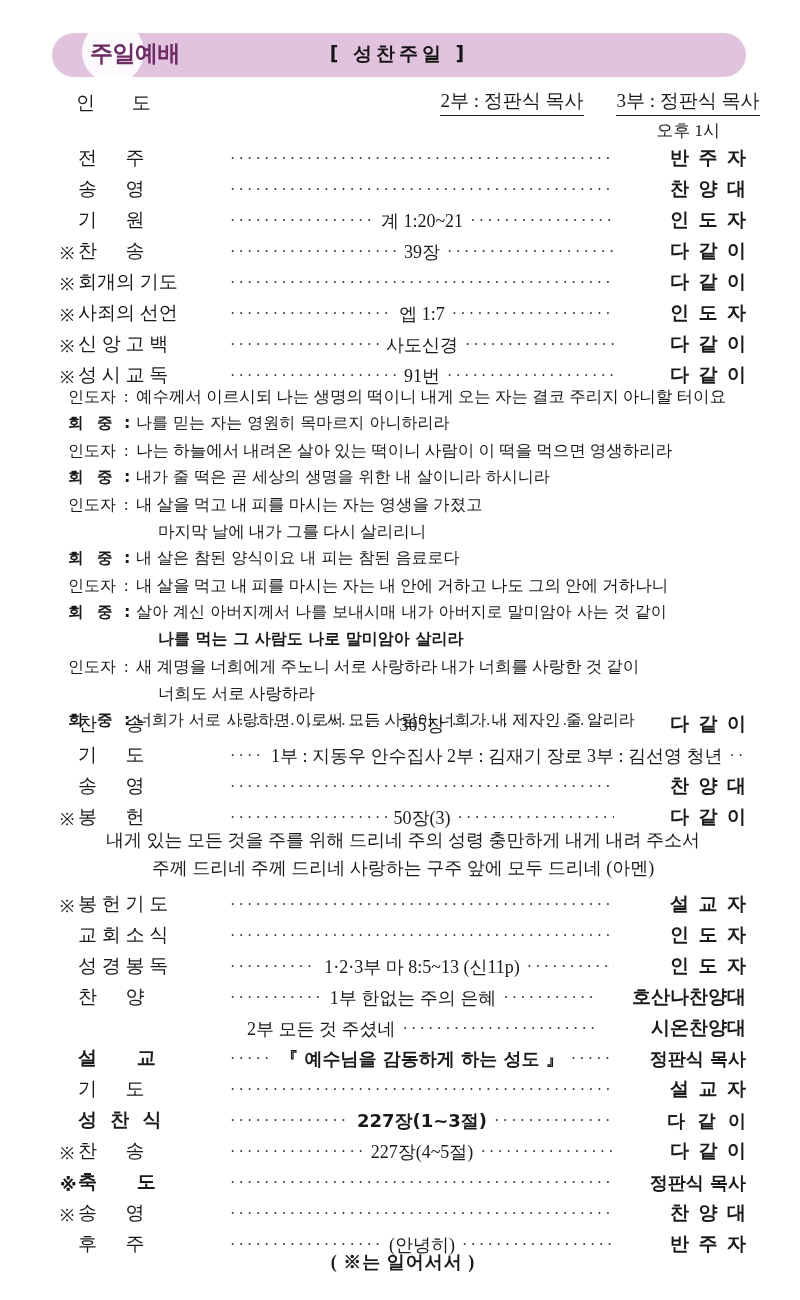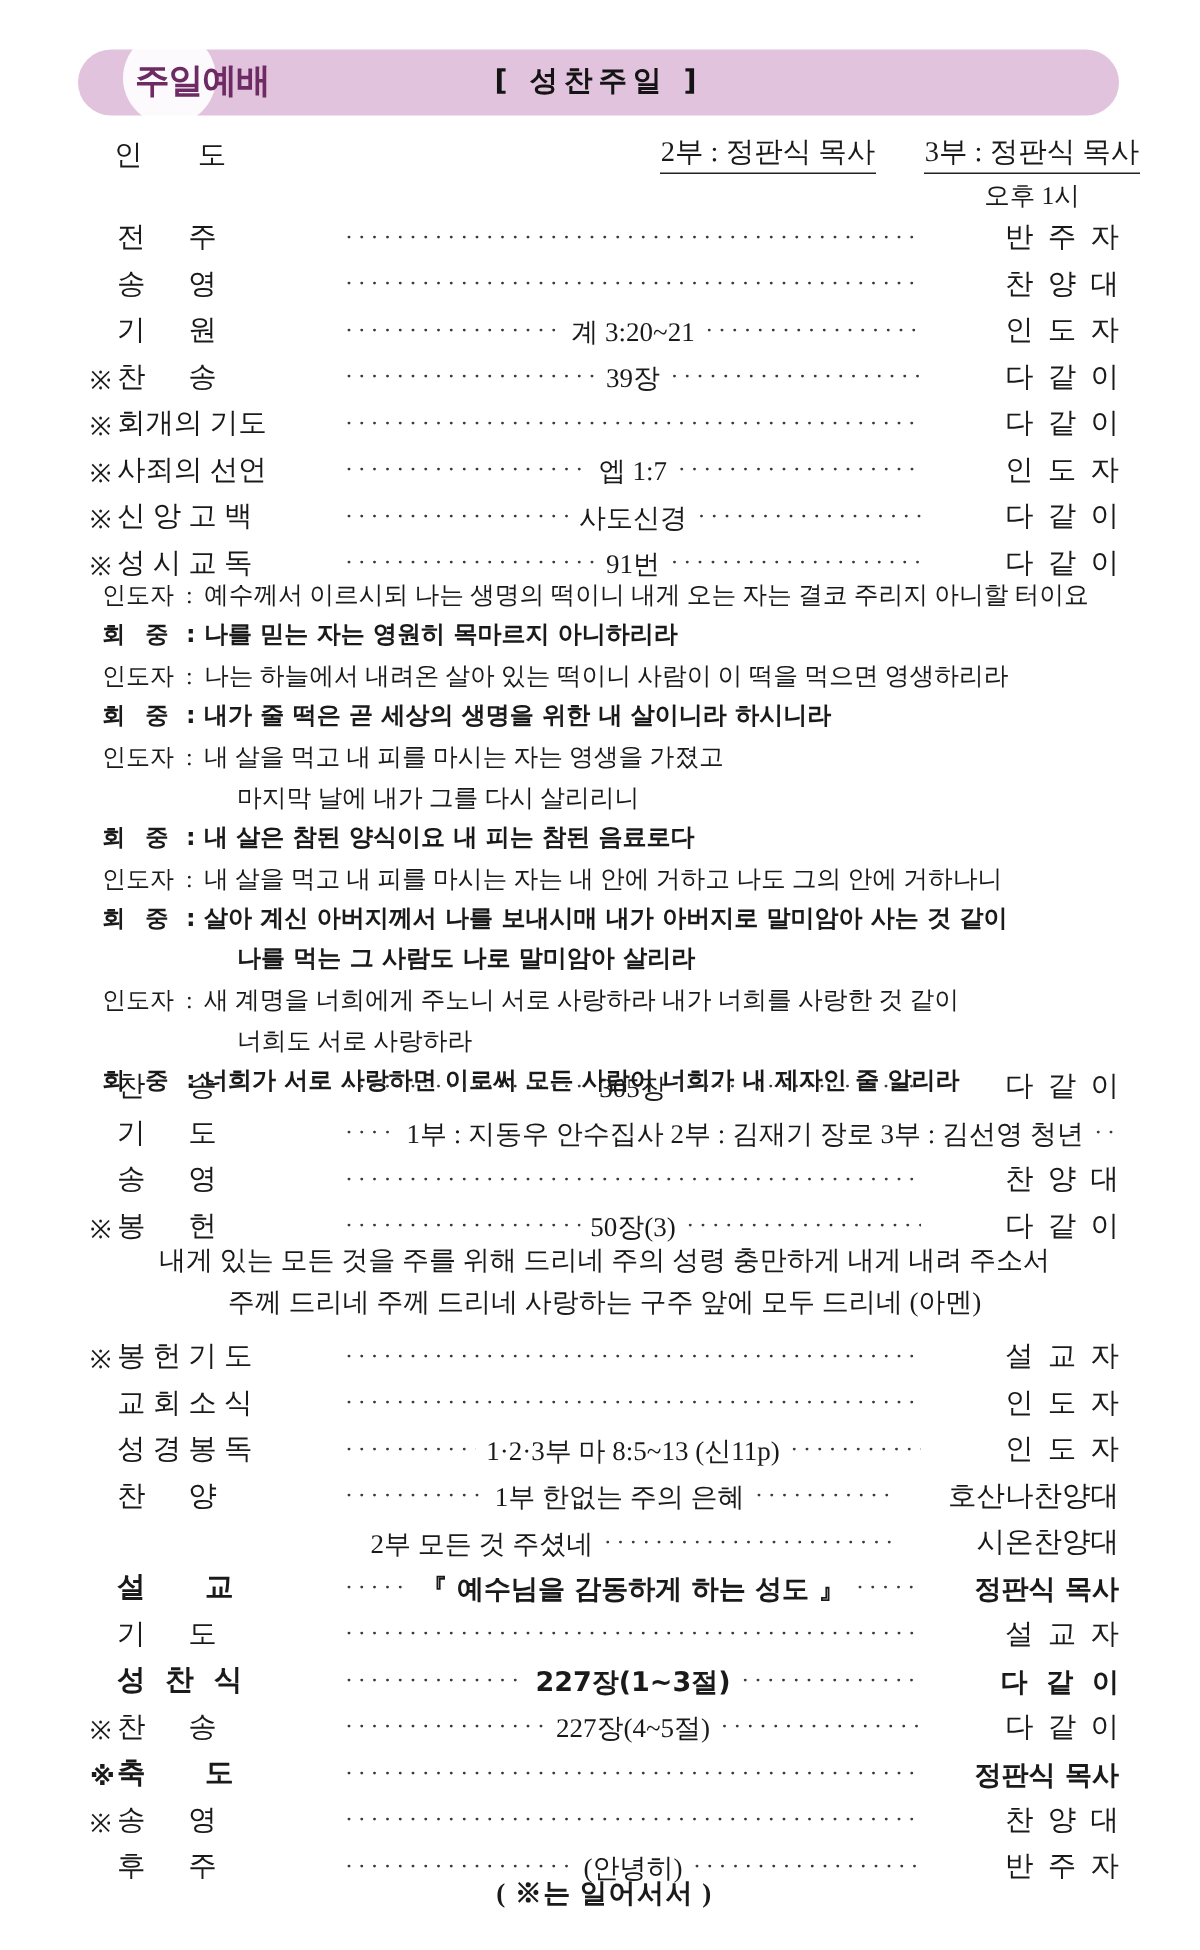--- a/index.html
+++ b/index.html
@@ -141,20 +141,21 @@
   .mid {
     flex: 0 0 auto;
     padding: 0 7px;
     font-size: 18px;
   }
   .right {
     flex: 0 0 132px;
     width: 132px;
     text-align: right;
     font-size: 19px;
+    font-weight: bold;
   }
   .right.wide { flex: 0 0 150px; width: 150px; }
 
   
   .resp {
     position: absolute;
     left: 46px;
     top: 386px;
     width: 686px;
   }
@@ -181,21 +182,21 @@
   }
   .resp .colon {
     flex: 0 0 12px;
     font-size: 16px;
   }
   .resp .txt {
     font-size: 16.5px;
   }
   .resp .txt.cong {
     font-family: "DejaVu Sans", sans-serif;
-    font-weight: bold;
+    font-weight: normal;
     font-size: 16px;
   }
   .resp .cont {
     padding-left: 112px;
     font-size: 16.5px;
   }
   .resp .cont.cong {
     font-family: "DejaVu Sans", sans-serif;
     font-weight: bold;
     font-size: 16px;
@@ -252,21 +253,21 @@
     <div class="row">
       <span class="mark"></span>
       <span class="lbl">송&nbsp;&nbsp;&nbsp;&nbsp;&nbsp;&nbsp;영</span>
       <span class="dots">·····································································································································</span>
       <span class="right">찬&nbsp;&nbsp;양&nbsp;&nbsp;대</span>
     </div>
     <div class="row">
       <span class="mark"></span>
       <span class="lbl">기&nbsp;&nbsp;&nbsp;&nbsp;&nbsp;&nbsp;원</span>
       <span class="dots">·····································································································································</span>
-      <span class="mid">계 3:20~21</span>
+      <span class="mid">계 1:20~21</span>
       <span class="dots">·····································································································································</span>
       <span class="right">인&nbsp;&nbsp;도&nbsp;&nbsp;자</span>
     </div>
     <div class="row">
       <span class="mark">※</span>
       <span class="lbl">찬&nbsp;&nbsp;&nbsp;&nbsp;&nbsp;&nbsp;송</span>
       <span class="dots">·····································································································································</span>
       <span class="mid">39장</span>
       <span class="dots">·····································································································································</span>
       <span class="right">다&nbsp;&nbsp;같&nbsp;&nbsp;이</span>

